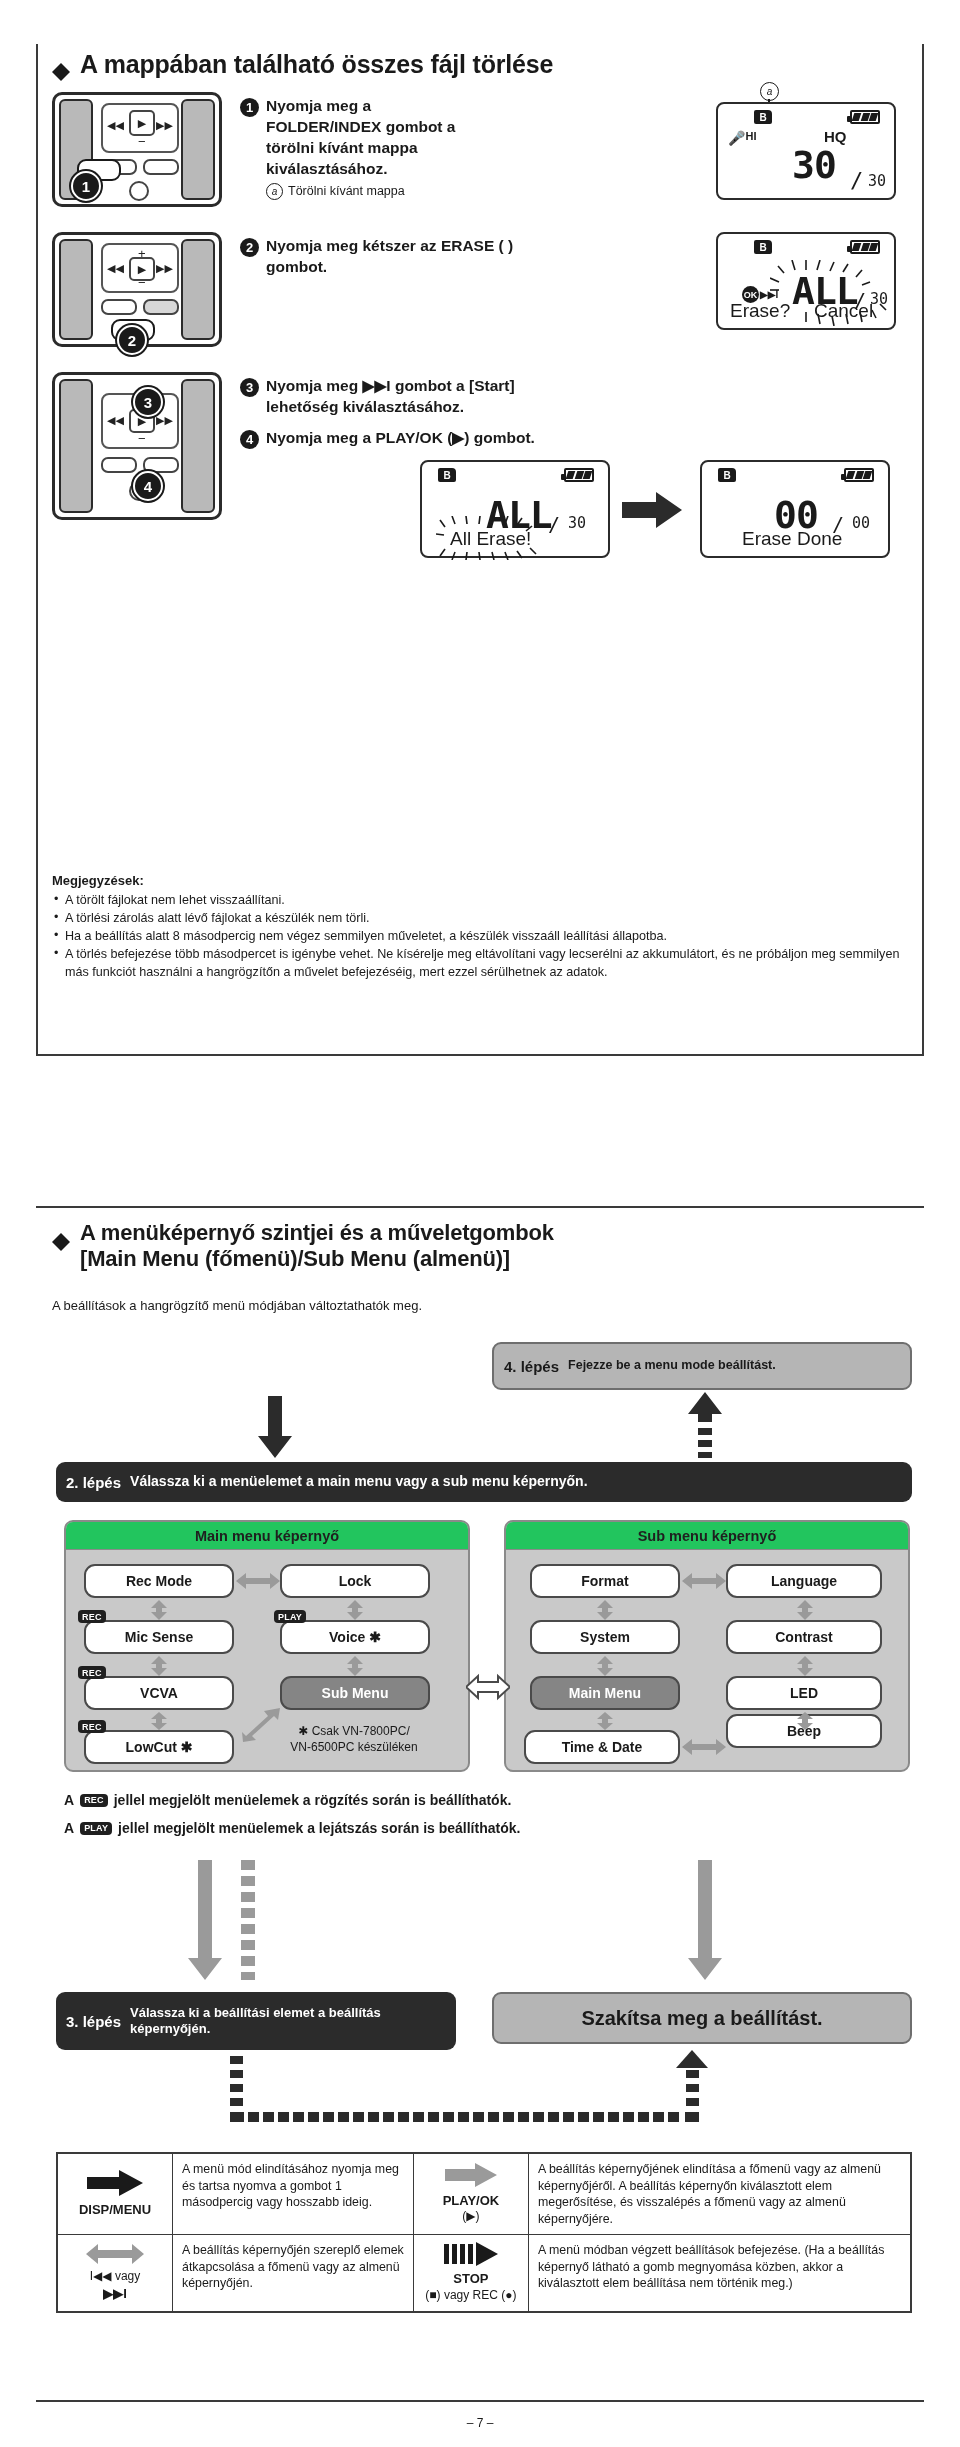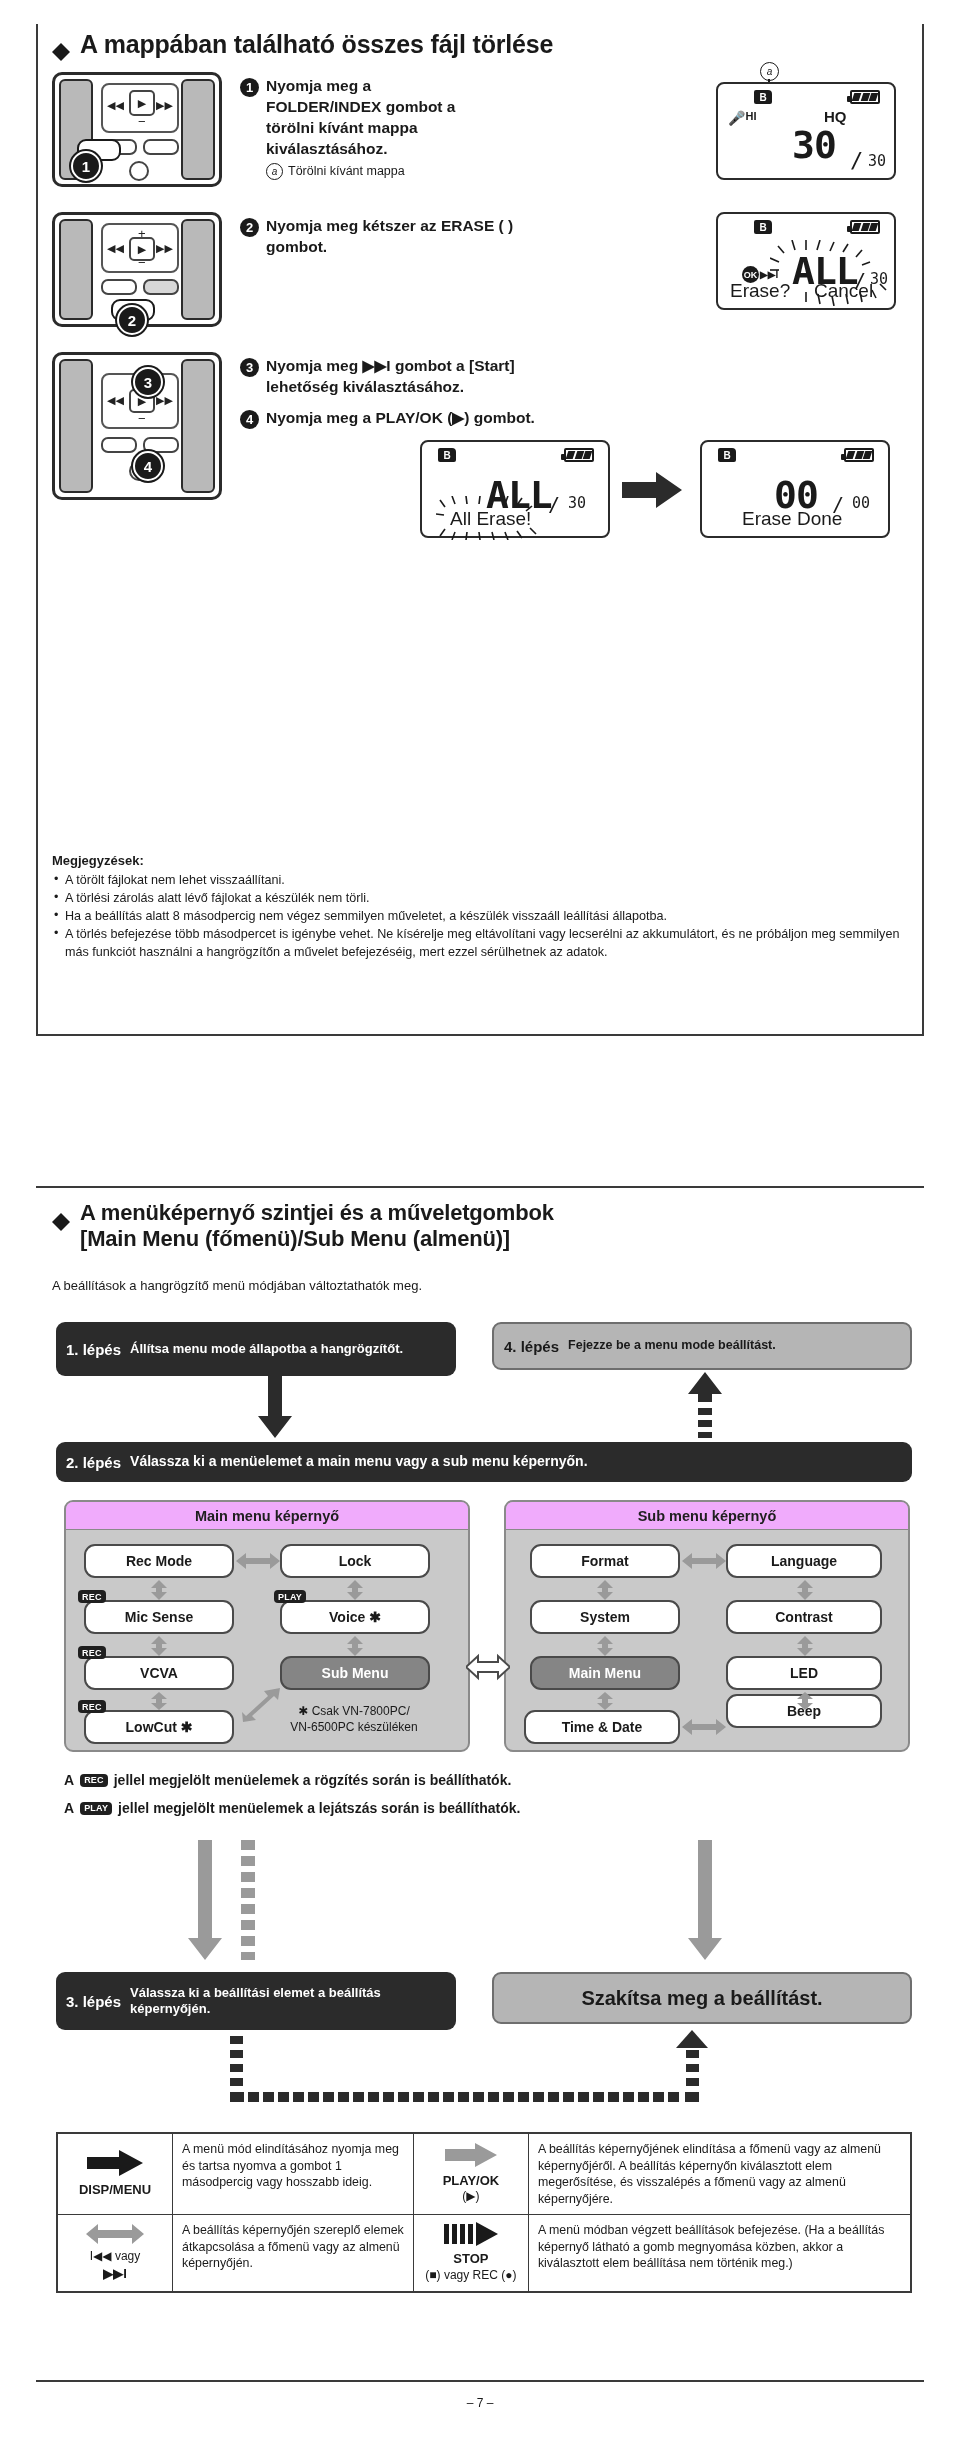--- a/index.html
+++ b/index.html
@@ -2,21 +2,21 @@
 <html><head>
 <meta charset="utf-8">
 <style>
   html,body{margin:0;padding:0;background:#fff;}
   body{
     width:960px;height:2447px;position:relative;
     font-family:"Liberation Sans",sans-serif;
     color:#1a1a1a;
     -webkit-font-smoothing:antialiased;
   }
-  .page{position:relative;width:960px;height:2381px;box-sizing:border-box;}
+  .page{position:relative;width:960px;height:2381px;box-sizing:border-box;margin-top:20px;}
 
   
   .edge-rule{position:absolute;left:36px;top:24px;width:2px;height:1010px;background:#3a3a3a;}
   .edge-rule2{position:absolute;left:922px;top:24px;width:2px;height:1010px;background:#3a3a3a;}
 
   
   .sec-head{
     display:flex;align-items:flex-start;gap:10px;
     font-size:25px;font-weight:bold;letter-spacing:-0.2px;
   }
@@ -136,21 +136,21 @@
     display:flex;align-items:center;padding:5px 10px;gap:9px;
   }
   .pill.dark{background:#2b2b2b;color:#fff;}
   .pill.grey{background:#b5b5b5;color:#1a1a1a;border:2px solid #6e6e6e;}
   .pill .lab{font-size:15px;font-weight:bold;flex:0 0 auto;}
   .pill .body{font-size:13px;font-weight:bold;line-height:1.22;}
 
   
   .mpanel{position:absolute;border:2px solid #8a8a8a;border-radius:9px;background:#c9c9c9;box-sizing:border-box;overflow:hidden;}
   .mpanel .hdr{
-    height:27px;background:#f0abfc;display:flex;align-items:center;justify-content:center;
+    height:27px;background:#22c55e;display:flex;align-items:center;justify-content:center;
     font-size:14.5px;font-weight:bold;color:#1f1f1f;border-bottom:1.5px solid #8a8a8a;
   }
   .mitem{
     position:absolute;border:2px solid #4a4a4a;border-radius:11px;background:#fff;
     display:flex;align-items:center;justify-content:center;box-sizing:border-box;
     font-size:14px;font-weight:bold;color:#1a1a1a;
   }
   .mitem.sel{background:#858585;color:#fff;border-color:#4a4a4a;}
   .tag{
     position:absolute;background:#1f1f1f;color:#fff;font-size:9px;font-weight:bold;
@@ -395,24 +395,20 @@
     <span class="diamond"></span>
     <div>
       <div>A menüképernyő szintjei és a műveletgombok</div>
       <div>
         <span>[</span><span>Main Menu</span><span> (főmenü)/</span><span>Sub Menu</span><span> (almenü)]</span>
       </div>
     </div>
   </div>
   <div style="position:absolute;left:52px;top:1278px;font-size:13px;">A beállítások a hangrögzítő menü módjában változtathatók meg.</div>
 
-  <div class="pill dark" style="left:56px;top:1322px;width:400px;height:54px;">
-    <span class="lab">1. lépés</span>
-    <span class="body">Állítsa menu mode állapotba a hangrögzítőt.</span>
-  </div>
 
   <div class="pill grey" style="left:492px;top:1322px;width:420px;height:48px;">
     <span class="lab">4. lépés</span>
     <span class="body" style="font-size:12.5px;">Fejezze be a menu mode beállítást.</span>
   </div>
 
   <svg style="position:absolute;left:258px;top:1376px;" width="34" height="62" viewBox="0 0 34 62">
     <polygon points="10,0 24,0 24,40 34,40 17,62 0,40 10,40" fill="#2b2b2b"></polygon>
   </svg>
 

